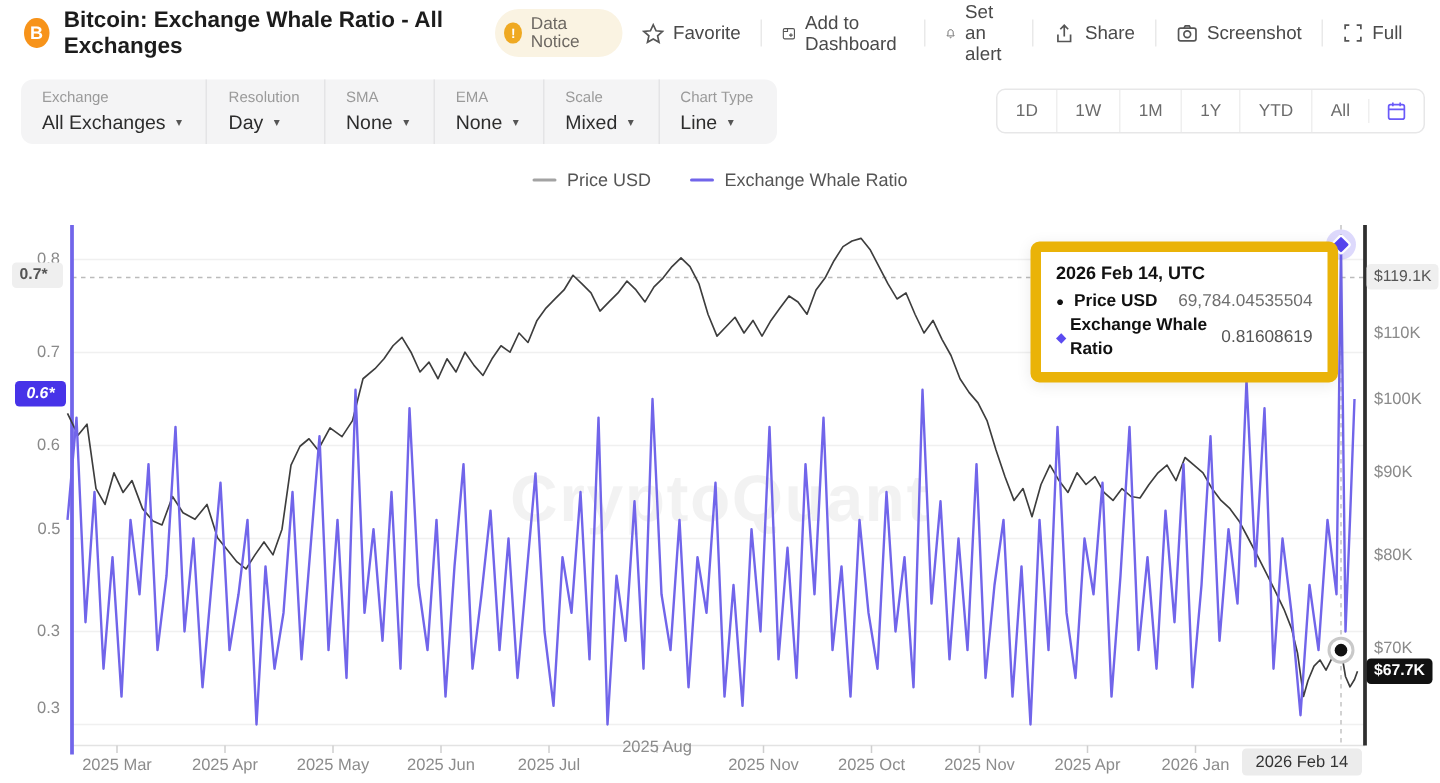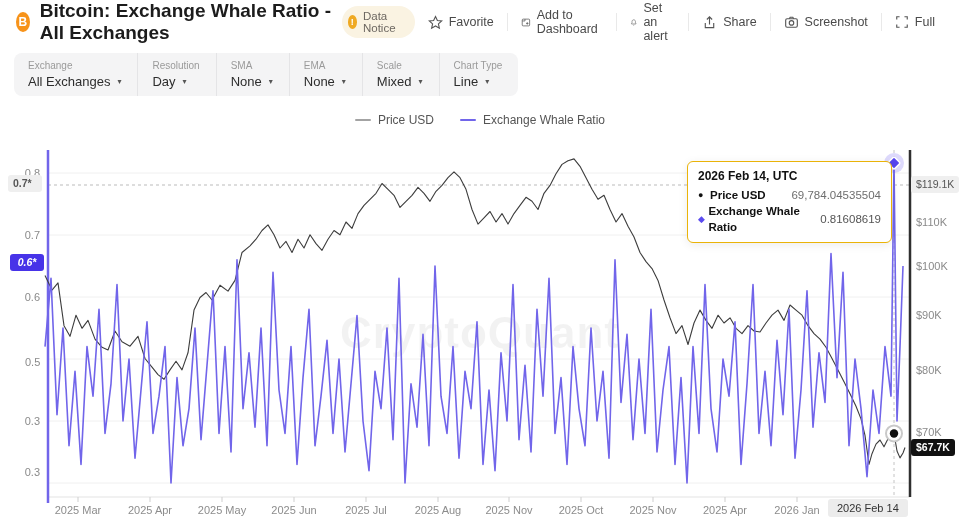--- a/index.html
+++ b/index.html
@@ -4,21 +4,21 @@
 <style>
   html,body{margin:0;padding:0;background:#fff;}
   *{box-sizing:border-box;}
   .app{position:relative;width:960px;height:522px;background:#fff;overflow:hidden;
        font-family:"Liberation Sans","DejaVu Sans",sans-serif;color:#222;}
   
   .hdr{height:44px;display:flex;align-items:center;justify-content:space-between;padding:0 12px 0 16px;}
   .hdr-left{display:flex;align-items:center;gap:10px;}
   .btc-ic{width:20px;height:20px;border-radius:50%;background:#f7931a;color:#fff;font-weight:bold;
           font-size:12px;display:flex;align-items:center;justify-content:center;}
-  .title{font-size:19px;font-weight:700;color:#1c1c1c;}
+  .title{font-size:15px;font-weight:700;color:#1c1c1c;}
   .badge{display:flex;align-items:center;gap:6px;background:#faf3e2;border-radius:999px;
          padding:4px 12px 4px 6px;font-size:11.5px;color:#6d6862;}
   .warn-ic{width:14px;height:14px;border-radius:50%;background:#efa922;color:#fff;font-weight:bold;
            font-size:9px;display:flex;align-items:center;justify-content:center;}
   .toolbar{display:flex;align-items:center;}
   .tb-item{display:flex;align-items:center;gap:6px;padding:0 13px;font-size:12.5px;color:#4a4a4a;
            cursor:pointer;height:18px;}
   .tb-item + .tb-item{border-left:1px solid #e9e9e9;}
   .tb-item svg{display:block;}
   
@@ -47,21 +47,21 @@
   .ax-right{left:916px;text-align:left;}
   .pill{position:absolute;font-size:10.5px;font-weight:700;border-radius:3px;padding:2px 5px;z-index:3;
         line-height:13px;}
   .pill-gray{background:#efefef;color:#555;}
   .pill-purple{background:#4733e8;color:#fff;}
   .pill-black{background:#111;color:#fff;}
   .xlab{position:absolute;top:368px;width:72px;text-align:center;font-size:11px;color:#8c8c8c;z-index:2;}
   .xpill{position:absolute;top:363px;background:#ececec;color:#333;font-size:11px;border-radius:3px;
          padding:3px 9px;z-index:3;}
   
-  .tooltip{position:absolute;left:687px;top:25px;width:205px;background:#fff;border:1px solid #eab308;
+  .tooltip{position:absolute;left:687px;top:25px;width:205px;background:#fff;border:7px solid #eab308;
            border-radius:6px;box-shadow:0 2px 10px rgba(0,0,0,0.08);padding:7px 10px;z-index:4;}
   .tt-title{font-size:12px;font-weight:700;color:#111;margin-bottom:4px;}
   .tt-row{display:flex;align-items:center;font-size:11.5px;line-height:16px;color:#111;}
   .tt-ic{width:12px;font-size:9px;}
   .tt-lab{font-weight:700;margin-right:5px;}
   .tt-val{color:#6e6e6e;}
   .tt-row.spread .tt-val{margin-left:auto;}
 </style>
 </head>
 <body>
@@ -161,20 +161,36 @@
           </div>
         </div>
         <div class="fgroup">
           <div class="flabel">Chart Type</div>
           <div class="fvalue">
             <span>Line</span>
             <span class="caret">▾</span>
           </div>
         </div>
       </div>
+    <div class="ranges">
+      <span id="rangeList" style="display:flex;">
+          <span class="rg-item">1D</span>
+          <span class="rg-item">1W</span>
+          <span class="rg-item">1M</span>
+          <span class="rg-item">1Y</span>
+          <span class="rg-item">YTD</span>
+          <span class="rg-item">All</span>
+        </span>
+      <span class="rg-cal">
+        <svg width="14" height="14" viewBox="0 0 16 16" fill="none" stroke="#6a5af9" stroke-width="1.3">
+            <rect x="2" y="3.2" width="12" height="11" rx="1.5"></rect>
+            <path d="M5.2 1.6v2.8M10.8 1.6v2.8M2 6.8h12"></path>
+          </svg>
+      </span>
+    </div>
   </div>
 
   <div class="legend" id="legendRow">
       <div class="lg-item">
         <span class="lg-swatch" style="background: rgb(163, 163, 163);"></span>
         <span>Price USD</span>
       </div>
       <div class="lg-item">
         <span class="lg-swatch" style="background: rgb(113, 101, 234);"></span>
         <span>Exchange Whale Ratio</span>
@@ -210,38 +226,38 @@
         <polyline points="45,346.6 51,278.4 57,414.8 63,328.0 69,445.8 75,371.4 81,464.4 87,346.6 93,396.2 99,309.4 105,433.4 111,383.8 117,284.6 123,421.0 129,359.0 135,458.2 141,390.0 147,321.8 153,433.4 159,396.2 165,346.6 171,483.0 177,377.6 183,445.8 189,408.6 195,328.0 201,439.6 207,365.2 213,290.8 219,433.4 225,346.6 231,452.0 237,259.8 243,408.6 249,352.8 255,427.2 261,328.0 267,445.8 273,272.2 279,390.0 285,433.4 291,346.6 297,464.4 303,377.6 309,309.4 315,445.8 321,396.2 327,340.4 333,433.4 339,359.0 345,452.0 351,383.8 357,315.6 363,421.0 369,470.6 375,371.4 381,408.6 387,328.0 393,439.6 399,278.4 405,483.0 411,383.8 417,427.2 423,334.2 429,445.8 435,266.0 441,396.2 447,433.4 453,346.6 459,458.2 465,371.4 471,408.6 477,321.8 483,464.4 489,390.0 495,470.6 501,352.8 507,421.0 513,284.6 519,439.6 525,365.2 531,452.0 537,309.4 543,396.2 549,278.4 555,433.4 561,377.6 567,464.4 573,346.6 579,408.6 585,445.8 591,328.0 597,421.0 603,371.4 609,458.2 615,259.8 621,402.4 627,334.2 633,439.6 639,359.0 645,433.4 651,309.4 657,452.0 663,390.0 669,346.6 675,464.4 681,377.6 687,483.0 693,346.6 699,433.4 705,284.6 711,408.6 717,452.0 723,359.0 729,396.2 735,321.8 741,464.4 747,383.8 753,284.6 759,433.4 765,371.4 771,445.8 777,340.4 783,414.8 789,309.4 795,458.2 801,390.0 807,290.8 813,427.2 819,352.8 825,402.4 831,253.6 837,377.6 843,272.2 849,445.8 855,359.0 861,408.6 867,476.8 873,390.0 879,433.4 885,346.6 891,396.2 894,163.1 897,421.0 900,346.6 903,266.0" fill="none" stroke="#7165ea" stroke-width="1.6" stroke-linejoin="round"></polyline>
         <circle cx="894" cy="163.07999999999998" r="10" fill="rgba(99,82,240,0.22)"></circle>
         <rect x="889.5" y="158.57999999999998" width="9" height="9" rx="1.5" fill="#5645ee" stroke="#fff" stroke-width="1.5" transform="rotate(45 894 163.07999999999998)"></rect>
         <circle cx="894" cy="433.4361483415998" r="8" fill="#fff" stroke="#c9c9c9" stroke-width="2"></circle>
         <circle cx="894" cy="433.4361483415998" r="4.2" fill="#111111"></circle>
       </svg>
     <div id="axisLayer">
         <div class="ax-lab ax-left" style="top: 31px;">0.8</div>
         <div class="ax-lab ax-left" style="top: 93px;">0.7</div>
         <div class="ax-lab ax-left" style="top: 155px;">0.6</div>
-        <div class="ax-lab ax-left" style="top: 220px; padding-left: 25px;">0.5</div>
+        <div class="ax-lab ax-left" style="top: 211px; padding-left: 25px;">0.5</div>
         <div class="ax-lab ax-left" style="top: 279px;">0.3</div>
         <div class="ax-lab ax-left" style="top: 330px;">0.3</div>
         <div class="pill pill-gray" style="top: 39.16px; left: 8px; width: 34px; text-align: left;">0.7*</div>
         <div class="pill pill-purple" style="top: 117.9px; left: 10px; width: 34px; text-align: center; font-style: italic;">0.6*</div>
         <div class="pill pill-gray" style="top: 40.0267px; left: 911px; font-weight: 400;">$119.1K</div>
         <div class="ax-lab ax-right" style="top: 79.9625px;">$110K</div>
         <div class="ax-lab ax-right" style="top: 124.253px;">$100K</div>
         <div class="ax-lab ax-right" style="top: 173.214px;">$90K</div>
         <div class="ax-lab ax-right" style="top: 227.948px;">$80K</div>
         <div class="ax-lab ax-right" style="top: 290px;">$70K</div>
         <div class="pill pill-black" style="top: 302.525px; left: 911px;">$67.7K</div>
         <div class="xlab" style="top: 368px; left: 42px;">2025 Mar</div>
         <div class="xlab" style="top: 368px; left: 114px;">2025 Apr</div>
         <div class="xlab" style="top: 368px; left: 186px;">2025 May</div>
         <div class="xlab" style="top: 368px; left: 258px;">2025 Jun</div>
         <div class="xlab" style="top: 368px; left: 330px;">2025 Jul</div>
-        <div class="xlab" style="top: 368px; left: 402px;">2025 Aug</div>
+        <div class="xlab" style="top: 356px; left: 402px;">2025 Aug</div>
         <div class="xlab" style="top: 368px; left: 473px;">2025 Nov</div>
         <div class="xlab" style="top: 368px; left: 545px;">2025 Oct</div>
         <div class="xlab" style="top: 368px; left: 617px;">2025 Nov</div>
         <div class="xlab" style="top: 368px; left: 689px;">2025 Apr</div>
         <div class="xlab" style="top: 368px; left: 761px;">2026 Jan</div>
         <div class="xpill" style="top: 363px; left: 828px;">2026 Feb 14</div>
       </div>
     <div class="tooltip">
       <div class="tt-title">2026 Feb 14, UTC</div>
       <div class="tt-row spread">

